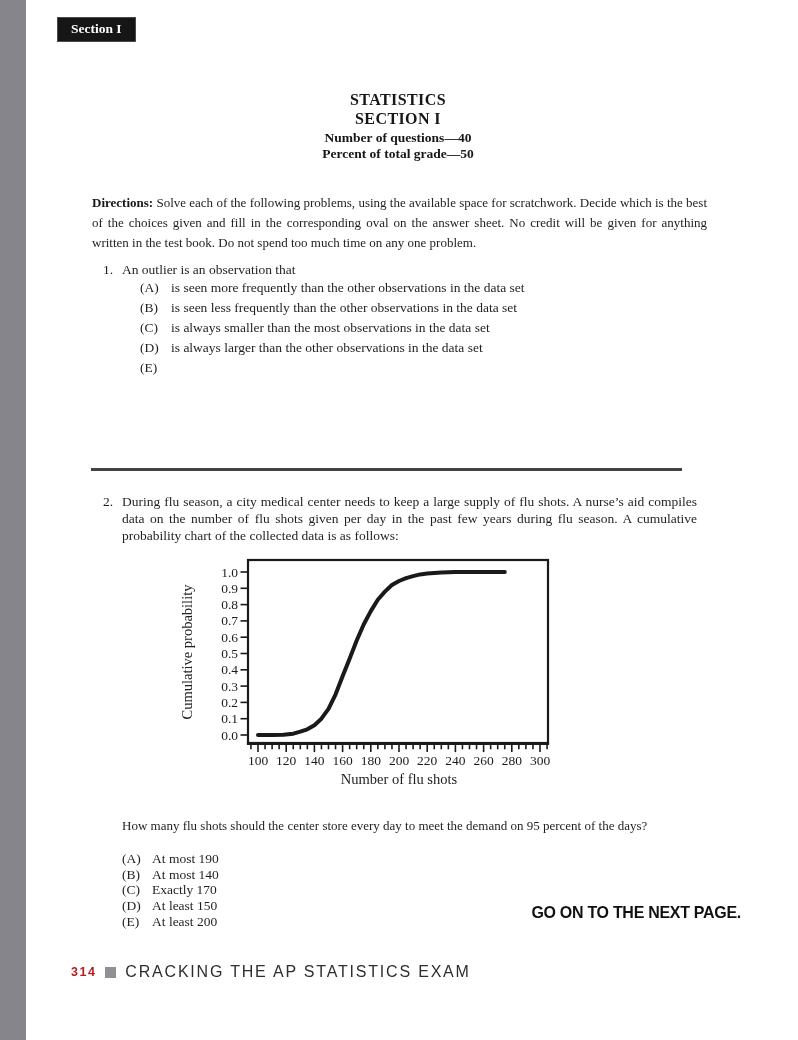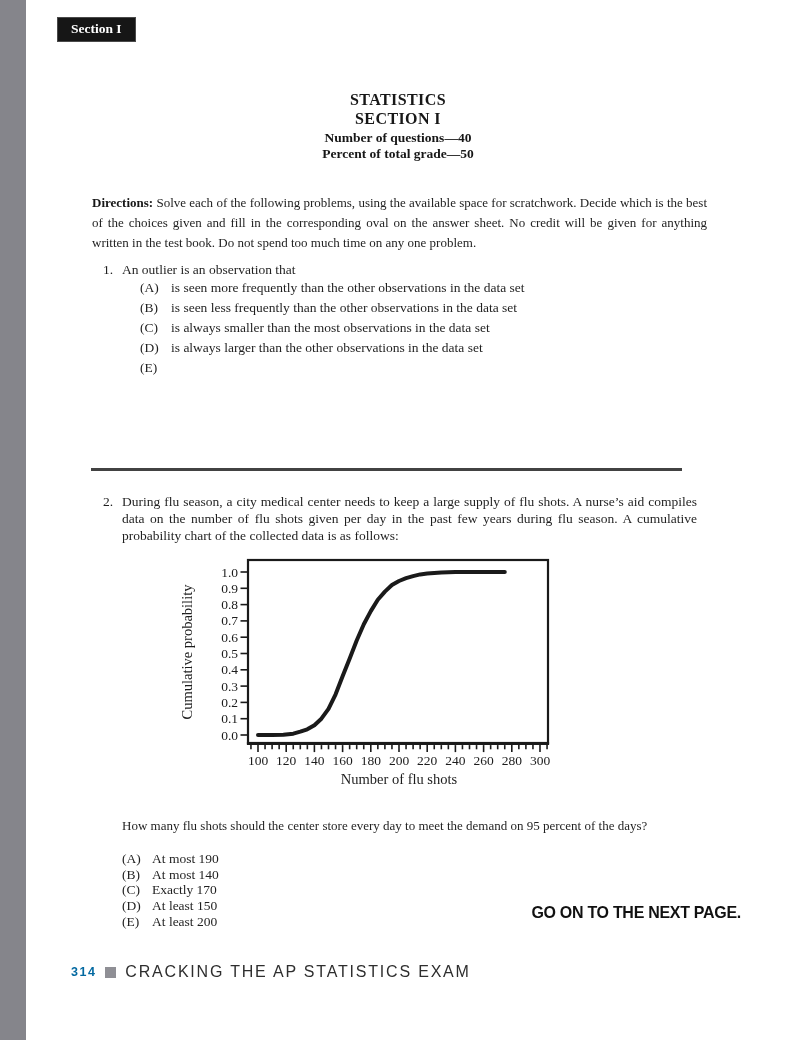--- a/index.html
+++ b/index.html
@@ -39,21 +39,21 @@
   .q2-choices .c-label{width:30px;}
   .go-on{
     position:absolute;right:57px;top:903px;
     font-family:"Liberation Sans", sans-serif;font-weight:bold;font-size:17px;
     letter-spacing:-0.3px;color:#111;transform:scaleX(0.94);transform-origin:right center;
   }
   .footer{
     position:absolute;left:71px;top:963px;display:flex;align-items:center;
     font-family:"Liberation Sans", sans-serif;
   }
-  .footer .pagenum{font-weight:bold;font-size:12.5px;letter-spacing:1.5px;color:#0369a1;}
+  .footer .pagenum{font-weight:bold;font-size:12.5px;letter-spacing:1.5px;color:#b91c1c;}
   .footer .sq{width:11px;height:11px;background:#8f8f95;margin:0 9px 0 9px;}
   .footer .booktitle{font-size:16px;letter-spacing:1.8px;color:#2e2e2e;}
 </style>
 </head>
 <body>
 
 <div class="edge-strip"></div>
 
 <div class="section-tab">
   <span>Section I</span>

